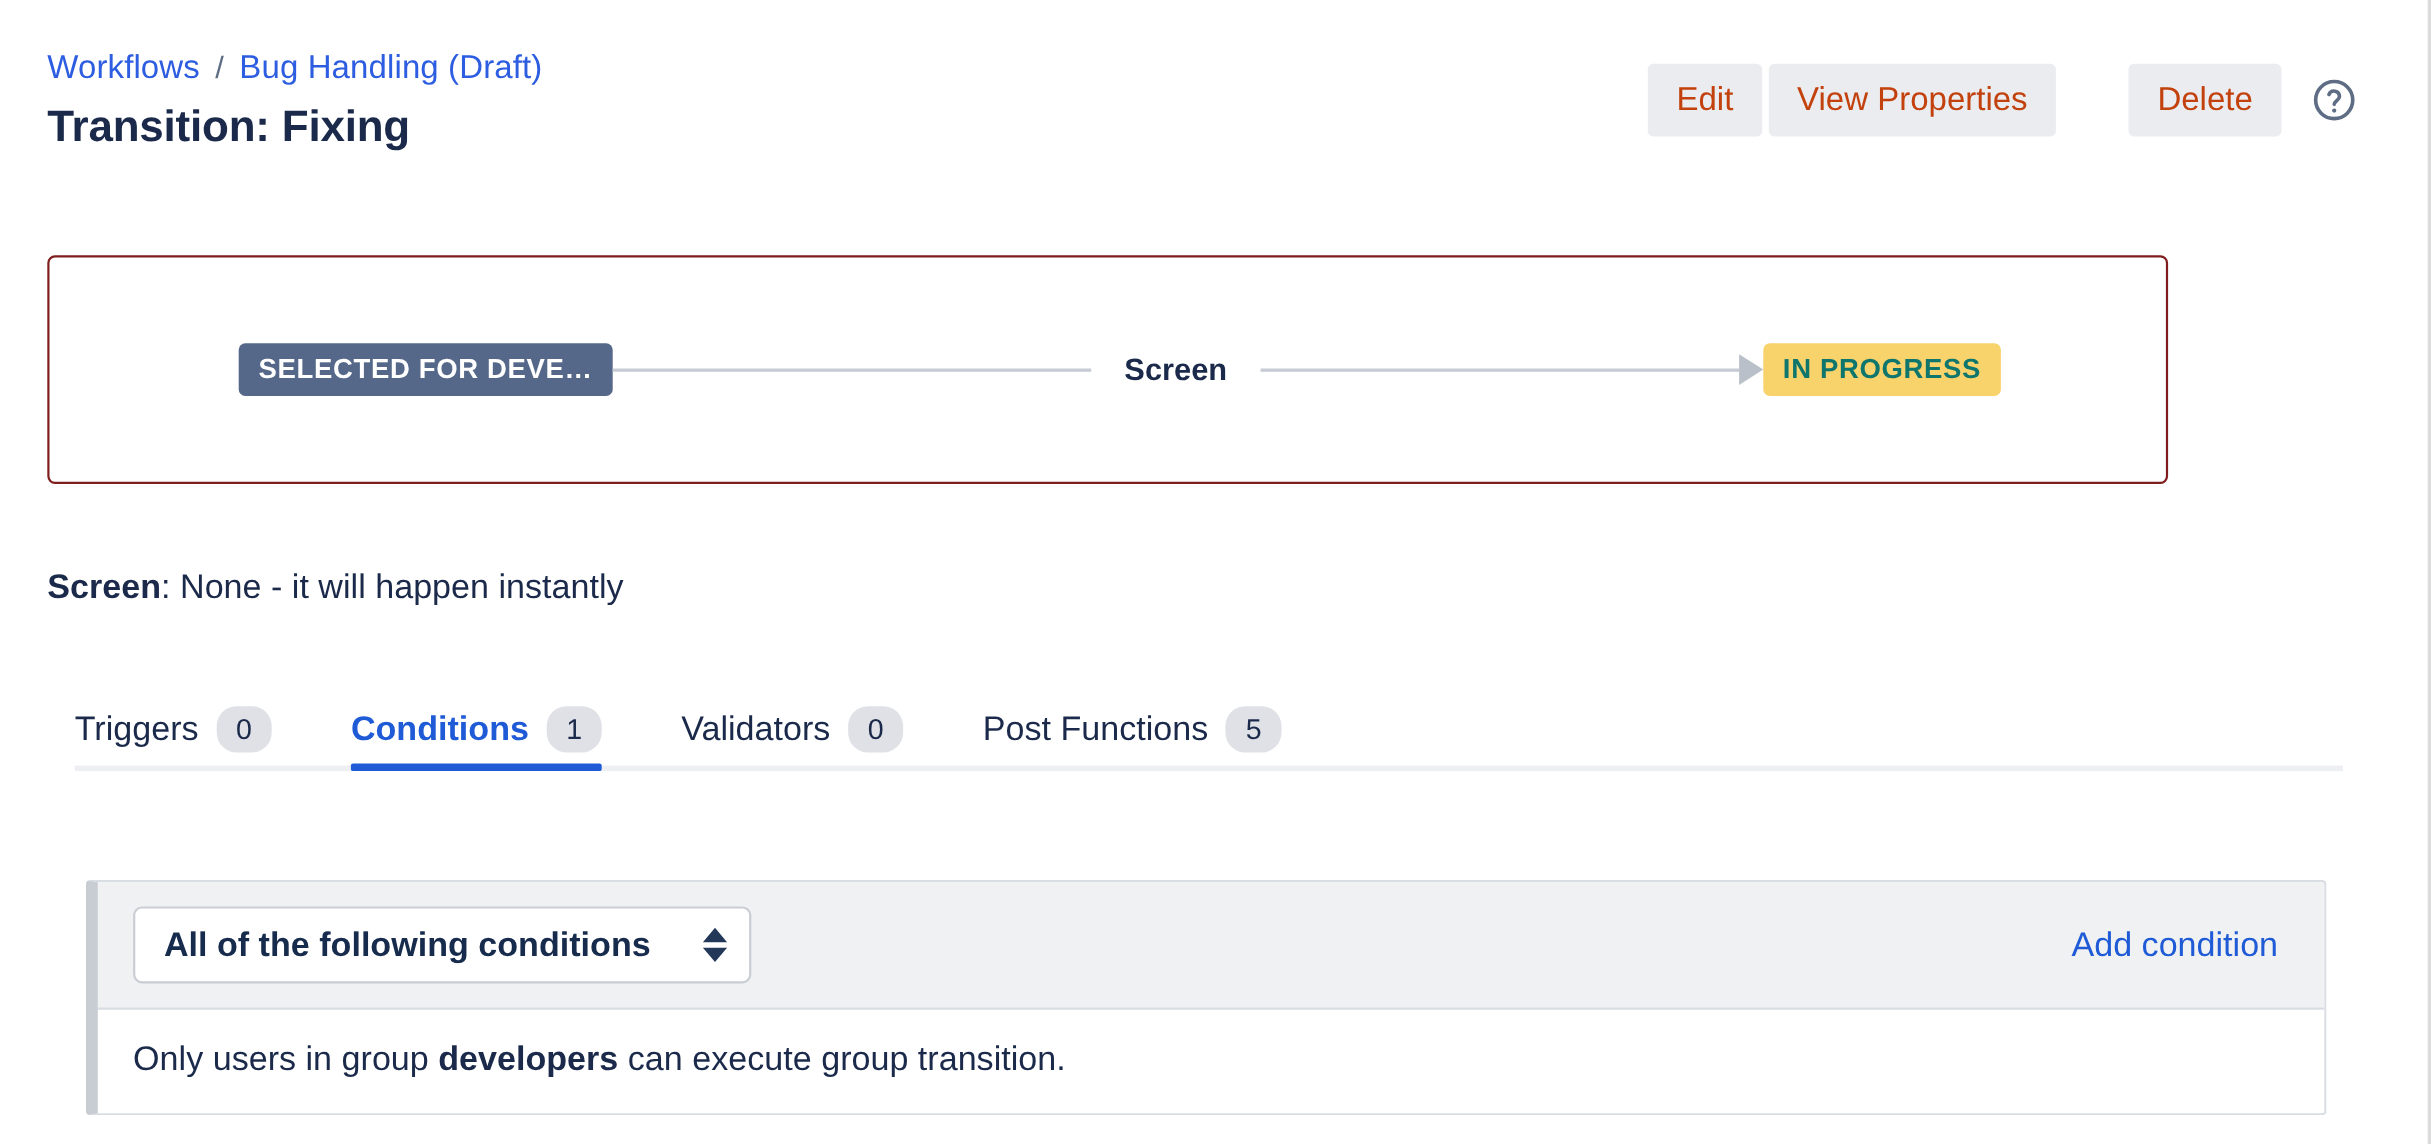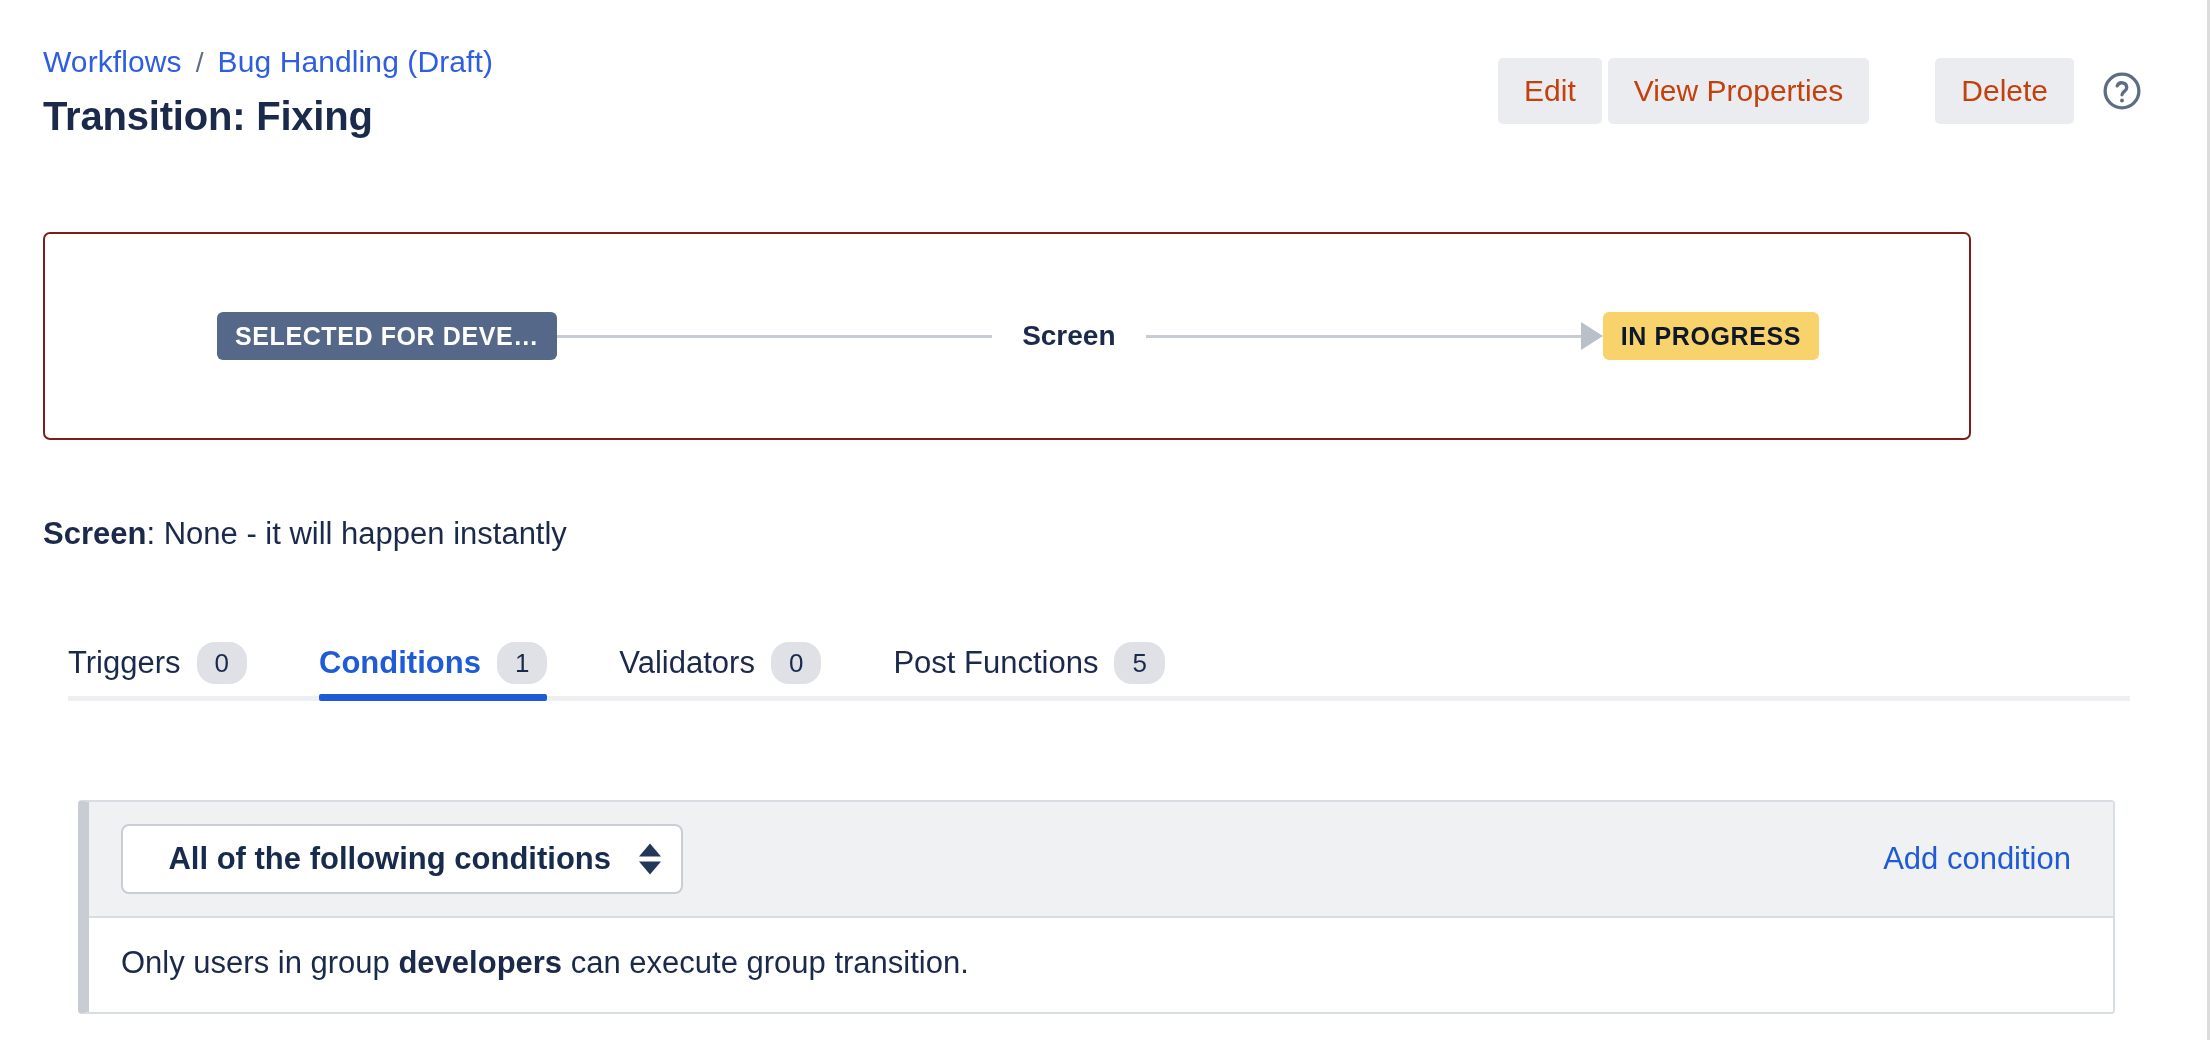--- a/index.html
+++ b/index.html
@@ -124,21 +124,21 @@
     padding: 11px 18px;
     white-space: nowrap;
     line-height: 26px;
   }
   .lozenge.source {
     background: #55688A;
     color: #FFFFFF;
   }
   .lozenge.target {
     background: #F8D26A;
-    color: #0f172a;
+    color: #0f766e;
   }
   .connector {
     flex: 1 1 auto;
     height: 3px;
     background: #C7CCD4;
     min-width: 20px;
   }
   .connector.left  { margin: 0 0 0 0; }
   .transition-label {
     font-size: 28px;
@@ -254,21 +254,20 @@
     background: #FFFFFF;
     border: 2px solid #C9CDD4;
     border-radius: 8px;
     color: #172B4D;
     font-family: "Liberation Sans", sans-serif;
     font-weight: bold;
     font-size: 31px;
     line-height: 34px;
     padding: 16px 70px 16px 26px;
     cursor: pointer;
-    text-align: right;
   }
   .select-box {
     position: relative;
     display: inline-block;
   }
   .select-stepper {
     position: absolute;
     right: 22px;
     top: 50%;
     transform: translateY(-50%);

